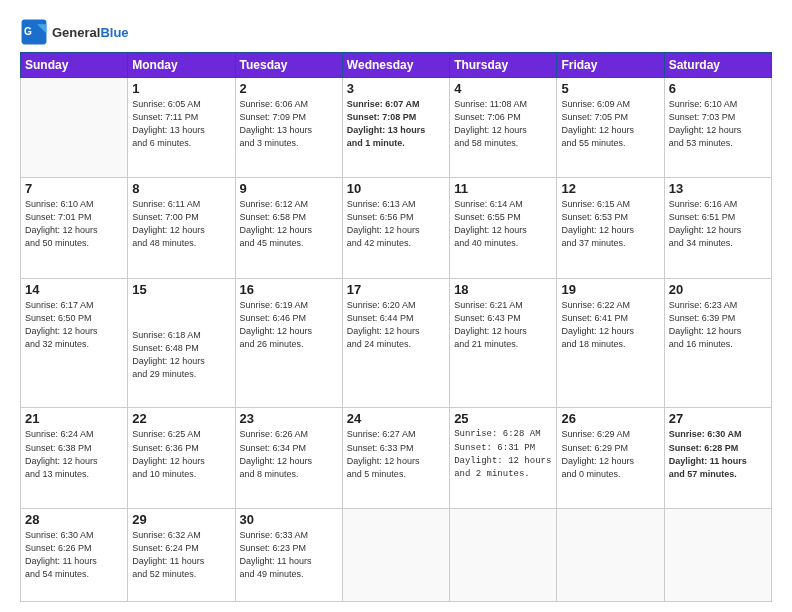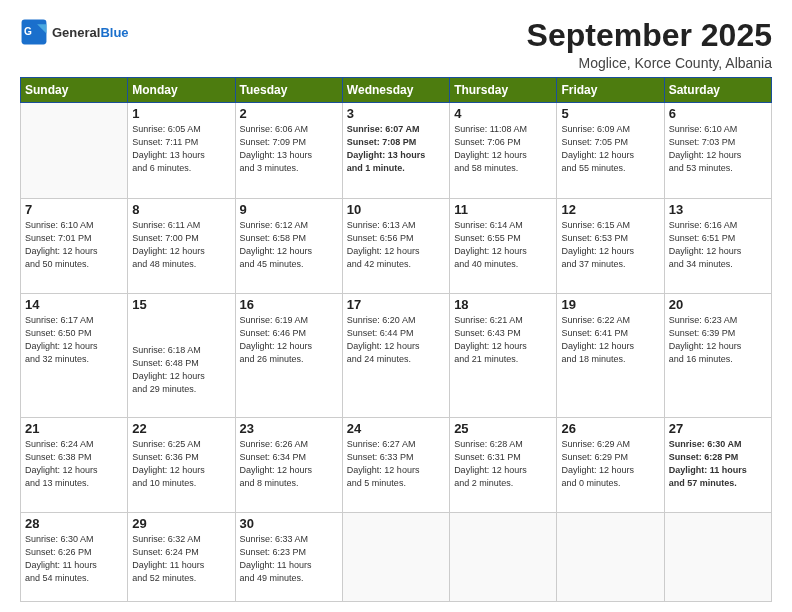--- a/index.html
+++ b/index.html
@@ -47,21 +47,21 @@
       margin-top: 2px;
     }
     .calendar {
       flex: 1;
       border: 1px solid #ccc;
       border-collapse: collapse;
       width: 100%;
       table-layout: fixed;
     }
     .calendar th {
-      background: #4d7c0f;
+      background: #6d28d9;
       color: #fff;
       font-size: 12px;
       font-weight: bold;
       padding: 5px 4px;
       text-align: left;
       border: 1px solid #1a4f9a;
     }
     .calendar td {
       vertical-align: top;
       border: 1px solid #ccc;
@@ -96,24 +96,20 @@
   <div class="header">
     <div class="logo">
       <svg class="logo-icon" viewBox="0 0 36 36">
         <rect x="2" y="2" width="32" height="32" rx="4" fill="#1a6fcc"></rect>
         <text x="5" y="22" font-size="13" font-weight="bold" fill="white" font-family="Arial">G</text>
         <polygon points="22,8 34,8 34,20" fill="#4aa8e0"></polygon>
       </svg>
       <div>
         <div style="font-size:13px;font-weight:bold;color:#333;">General<span style="color:#1a6fcc;">Blue</span></div>
       </div>
-    </div>
-    <div class="title-block">
-      <div class="month-title">September 2025</div>
-      <div class="subtitle">Moglice, Korce County, Albania</div>
     </div>
   </div>
 
   <table class="calendar">
     <thead>
       <tr>
         <th>Sunday</th>
         <th>Monday</th>
         <th>Tuesday</th>
         <th>Wednesday</th>
@@ -294,21 +290,21 @@
           </td>
           <td>
             <span class="day-num">24</span>
             <div class="day-info" style="white-space: pre-line;">Sunrise: 6:27 AM
 Sunset: 6:33 PM
 Daylight: 12 hours
 and 5 minutes.</div>
           </td>
           <td>
             <span class="day-num">25</span>
-            <div class="day-info" style="white-space: pre-line;">Sunrise: 6:28 AM
+            <div class="day-info" style="white-space: pre-line; font-family: Liberation Mono, monospace;">Sunrise: 6:28 AM
 Sunset: 6:31 PM
 Daylight: 12 hours
 and 2 minutes.</div>
           </td>
           <td>
             <span class="day-num">26</span>
             <div class="day-info" style="white-space: pre-line;">Sunrise: 6:29 AM
 Sunset: 6:29 PM
 Daylight: 12 hours
 and 0 minutes.</div>

